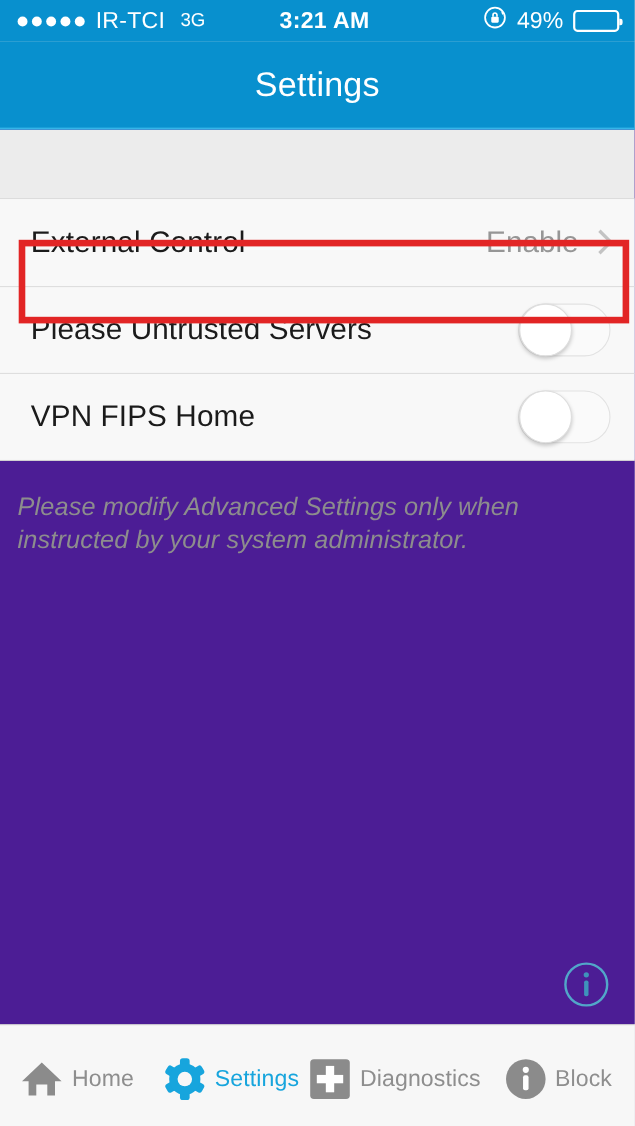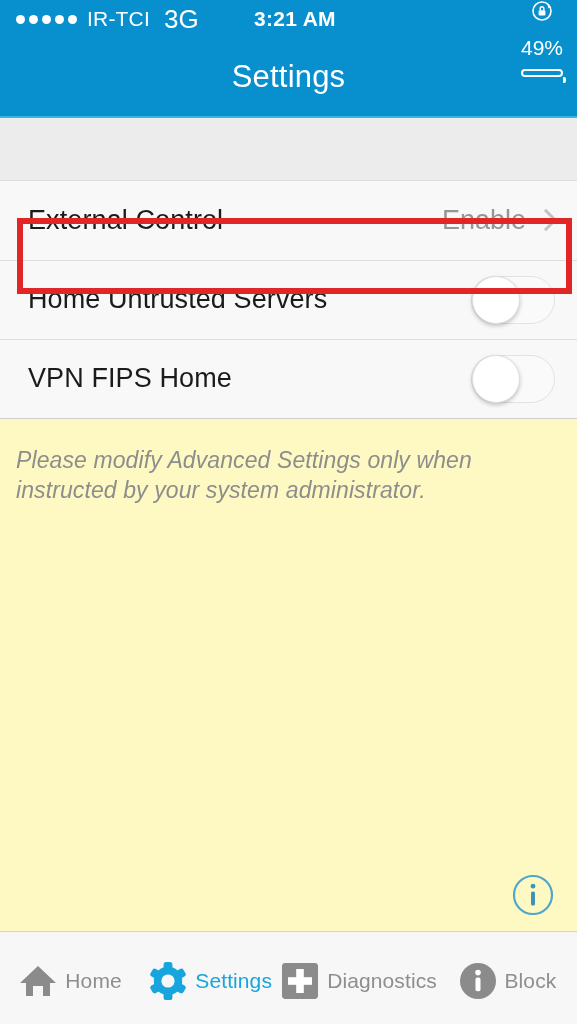--- a/index.html
+++ b/index.html
@@ -49,38 +49,37 @@
     gap: 4px;
   }
   .signal-dots i {
     display: block;
     width: 9px;
     height: 9px;
     border-radius: 50%;
     background: #ffffff;
   }
   .carrier-name { font-size: 21px; letter-spacing: .2px; }
-  .network-type { font-size: 26px; margin-left: 4px; }
+  .network-type { font-size: 17px; margin-left: 4px; }
   .status-time {
     position: absolute;
     left: 13px; right: 0;
     text-align: center;
     font-size: 21px;
     font-weight: bold;
     letter-spacing: .3px;
   }
   .status-right {
     position: absolute;
     right: 14px;
     top: 0;
     height: 38px;
     display: flex;
     align-items: center;
     gap: 9px;
-    flex-direction: column;
   }
   .lock-rotate-icon { display: block; }
   .battery-pct { font-size: 21px; }
   .battery {
     position: relative;
     width: 42px;
     height: 20px;
     border: 2px solid #ffffff;
     border-radius: 4px;
     box-sizing: border-box;
@@ -115,21 +114,21 @@
   }
   .nav-title {
     color: #ffffff;
     font-size: 31px;
     letter-spacing: .2px;
   }
 
   
   .content {
     flex: 1 1 auto;
-    background: #fef9c3;
+    background: #4c1d95;
     position: relative;
     overflow: hidden;
   }
   .gap-top { height: 62px; background: #ececec; }
 
   .settings-list {
     background: #f7f7f7;
     border-top: 1px solid #dcdcdc;
     border-bottom: 1px solid #cfcfcf;
   }
@@ -305,21 +304,21 @@
 
     <div class="settings-list">
 
       <div class="row">
         <span class="row-label">External Control</span>
         <span class="row-value">Enable</span>
         <span class="chevron"></span>
       </div>
 
       <div class="row">
-        <span class="row-label">Home Untrusted Servers</span>
+        <span class="row-label">Please Untrusted Servers</span>
         <span class="switch">
           <span class="knob"></span>
         </span>
       </div>
 
       <div class="row">
         <span class="row-label">VPN FIPS Home</span>
         <span class="switch">
           <span class="knob"></span>
         </span>

